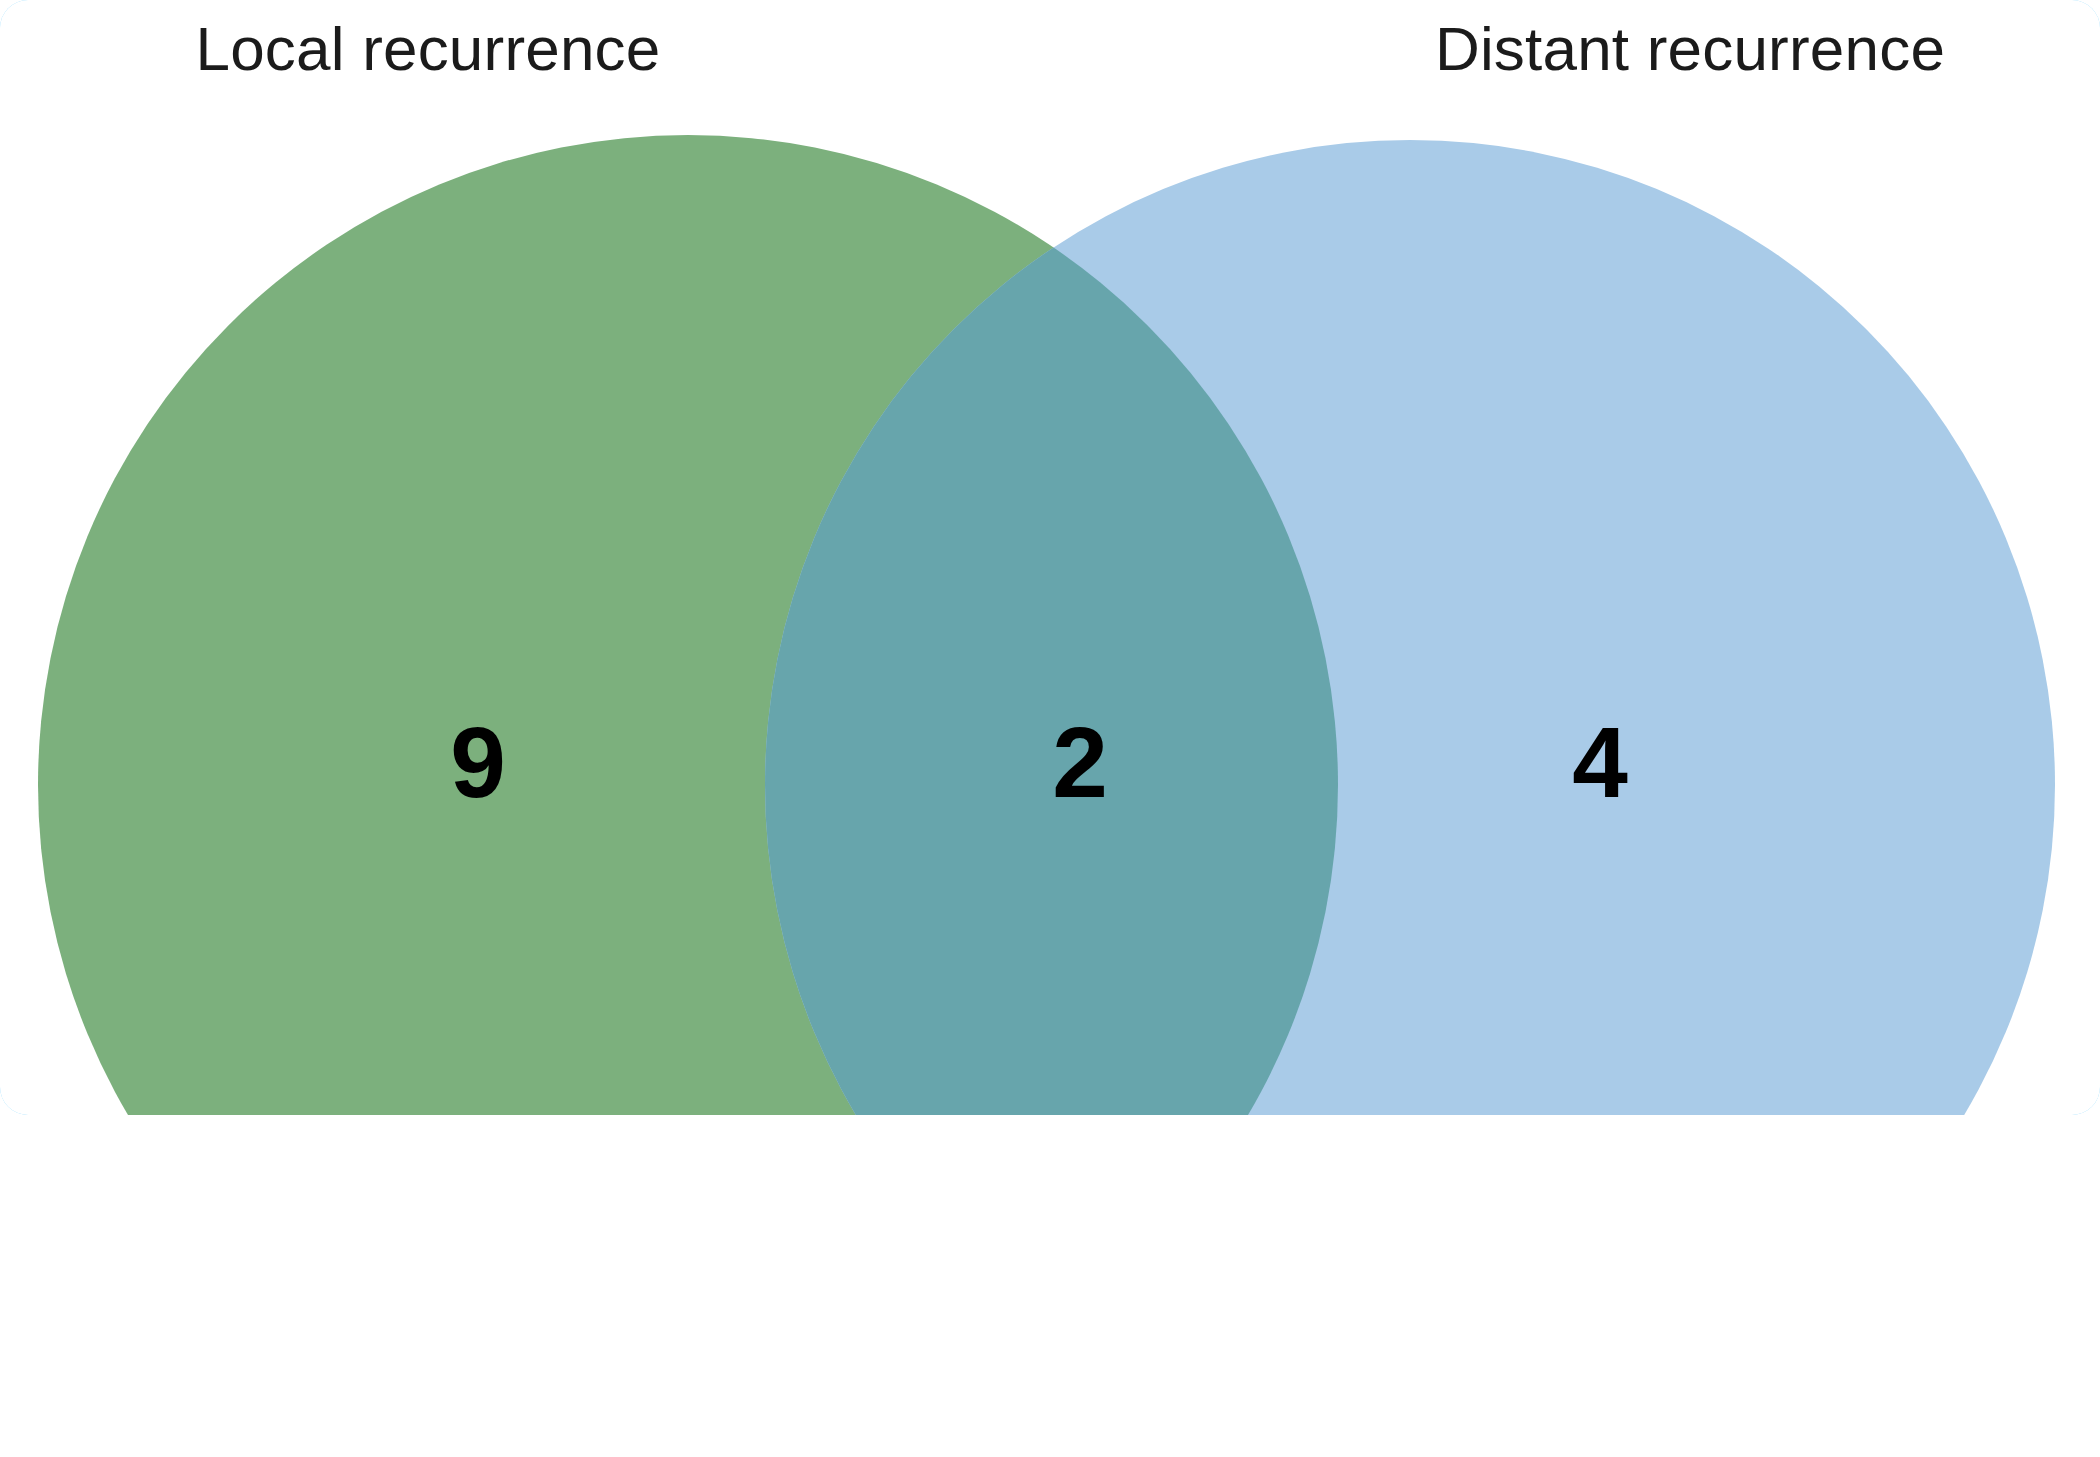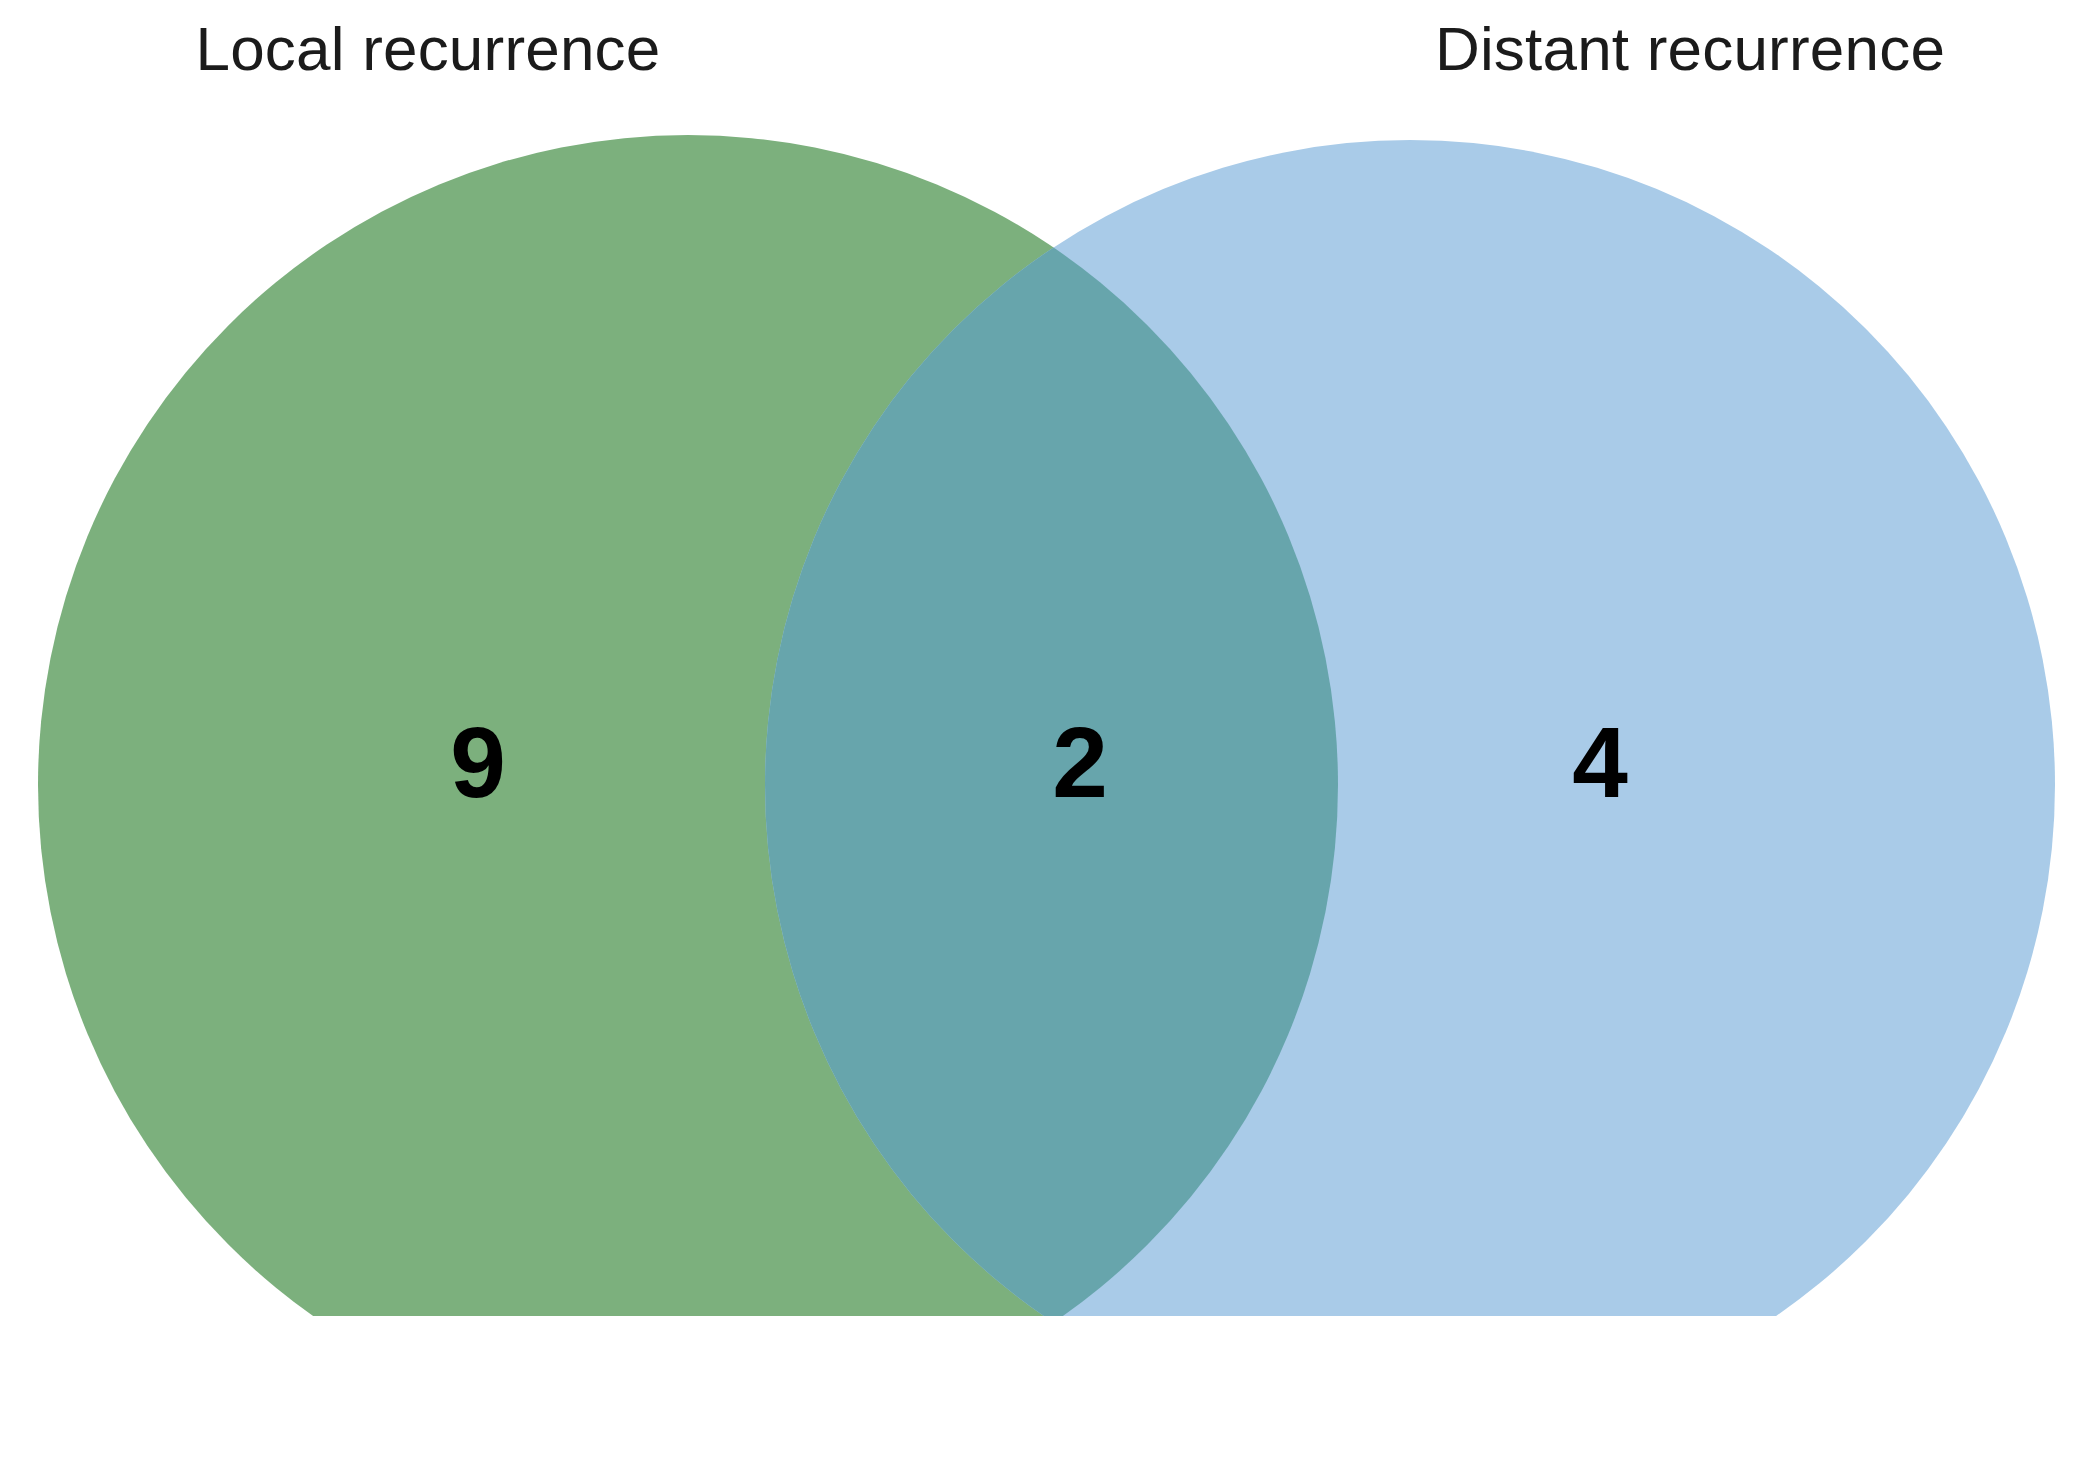--- a/index.html
+++ b/index.html
@@ -70,21 +70,21 @@
   }
   #count-right-only {
     left: 1500px;
     top: 712px;
     width: 200px;
   }
 </style>
 </head>
 <body>
 
-<div id="venn-figure" style="width: 2100px; height: 1316px; background: #7dd3fc;">
+<div id="venn-figure" style="width: 2100px; height: 1115px; background: #7dd3fc; border-radius: 28px;">
 
   <svg class="venn-svg" viewBox="0 0 2100 1457" xmlns="http://www.w3.org/2000/svg">
     <defs>
       <clipPath id="clip-left-circle">
         <circle cx="688" cy="785" r="650"></circle>
       </clipPath>
     </defs>
     <rect x="0" y="0" width="2100" height="1457" fill="#ffffff"></rect>
     <circle id="circle-left" cx="688" cy="785" r="650" fill="#7CB07D"></circle>
     <circle id="circle-right" cx="1410" cy="785" r="645" fill="#A9CBE8"></circle>

